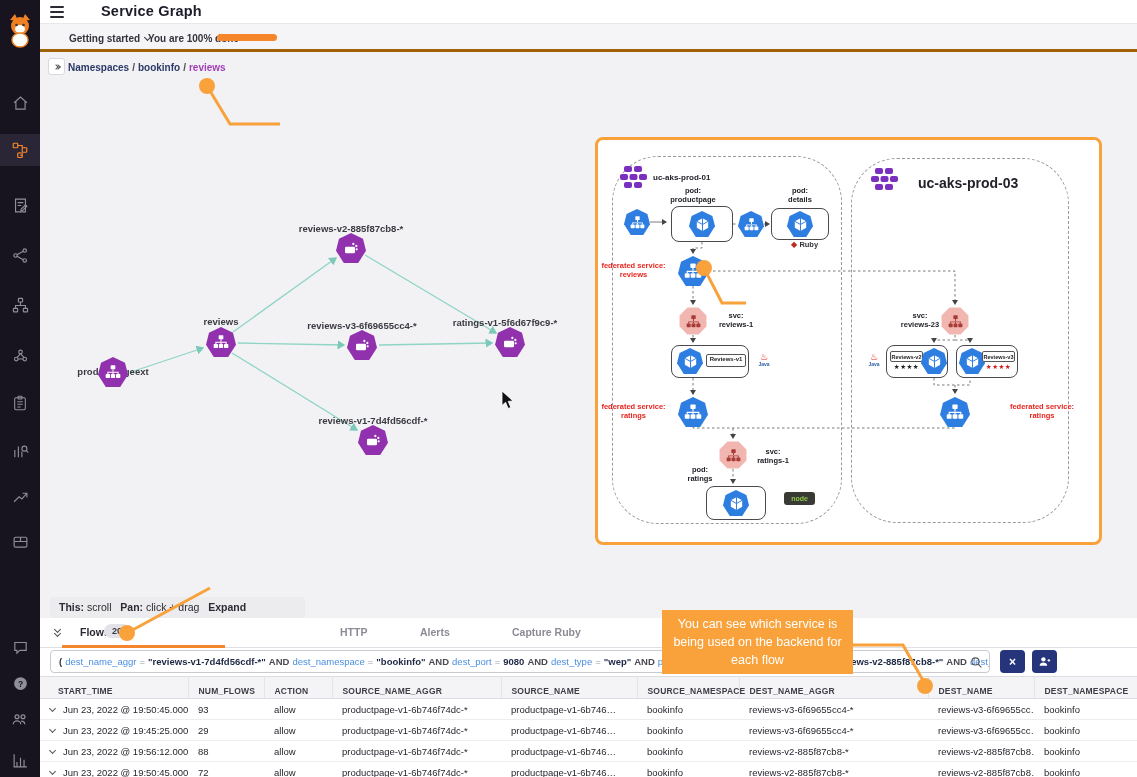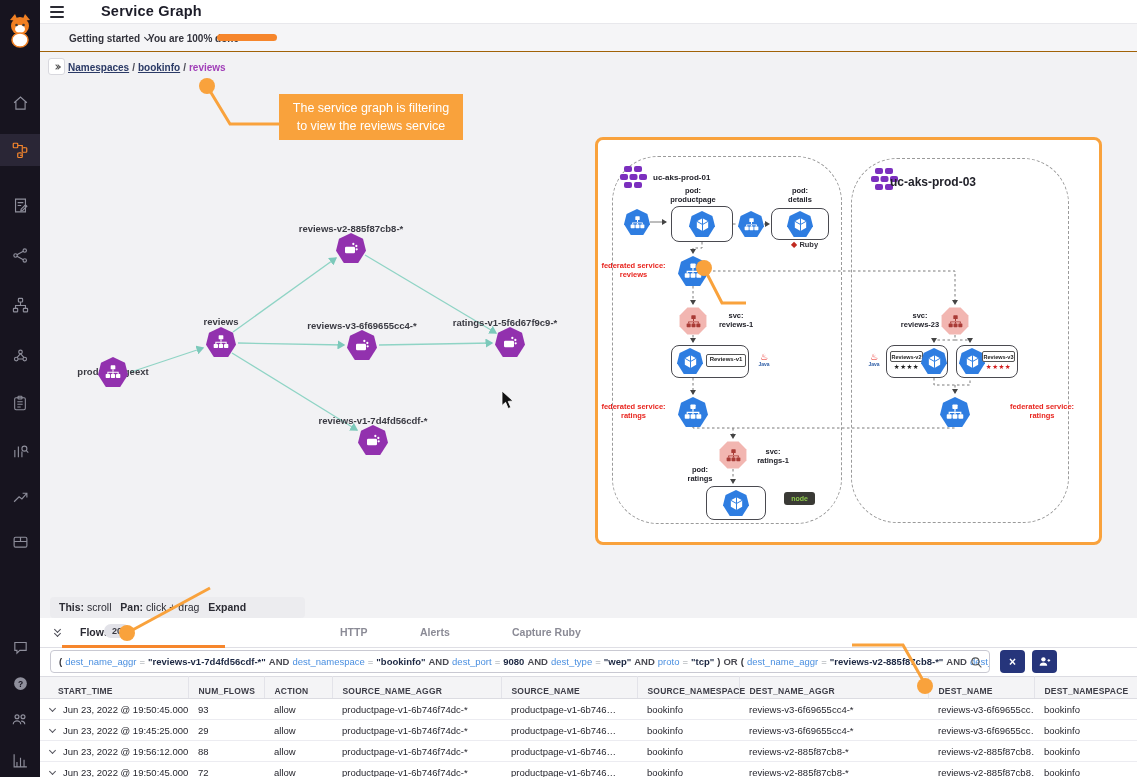--- a/index.html
+++ b/index.html
@@ -13,31 +13,31 @@
   .sb-item svg { stroke:#8F8F9C; fill:none; stroke-width:1.6; }
   .sb-active { background:#2A2636; height:32px; }
   .sb-active svg { stroke:#F6862C; }
   #logo { position:absolute; left:6px; top:14px; width:28px; height:34px; }
 
   
   #titlebar { position:absolute; left:40px; top:0; width:1097px; height:24px; background:#fff; border-bottom:1px solid #E8E8EC; z-index:5; }
   #hamburger { position:absolute; left:10px; top:6px; width:14px; height:12px; }
   #hamburger div { height:2px; background:#2A2A33; margin-bottom:3px; border-radius:1px; }
   #page-title { position:absolute; left:34px; top:3px; font-size:14.5px; font-weight:800; color:#1C1C28; letter-spacing:.2px;margin-left:27px; }
-  #gettingbar { position:absolute; left:40px; top:24px; width:1097px; height:28px; background:#F5F5F7; border-bottom:1px solid #a16207; z-index:5;text-decoration:underline; }
+  #gettingbar { position:absolute; left:40px; top:24px; width:1097px; height:28px; background:#F5F5F7; border-bottom:3px solid #a16207; z-index:5;text-decoration:underline; }
   .gb-text { position:absolute; top:9px; font-size:10px; font-weight:700; color:#33333C; }
   .chev-d { display:inline-block; width:5px; height:5px; border-right:1.5px solid #33333C; border-bottom:1.5px solid #33333C; transform:rotate(45deg); margin-left:5px; vertical-align:2px; }
   #progress-pill { position:absolute; left:177px; top:10px; width:60px; height:7px; background:#F6862C; border-radius:4px; }
 
   
   #canvas { position:absolute; left:40px; top:52px; width:1097px; height:566px; background:#F2F2F4; z-index:1; }
   #expand-btn { position:absolute; left:8px; top:6px; width:17px; height:17px; background:#fff; border:1px solid #D8D8DE; border-radius:3px; display:flex; align-items:center; justify-content:center; }
   .chev-r { display:inline-block; width:4px; height:4px; border-top:1.5px solid #555; border-right:1.5px solid #555; transform:rotate(45deg); }
   #breadcrumb { position:absolute; left:28px; top:10px; font-size:10px; font-weight:700; color:#4A4A55; }
-  #breadcrumb .bc-link { color:#2B3A66; text-decoration:underline; margin:0 3px; cursor:pointer; }
+  #breadcrumb .bc-link { color:#2B3A66; margin:0 3px; cursor:pointer; }
   #breadcrumb .bc-cur { color:#A13FB8; margin-left:3px; }
 
   
   .gnode { position:absolute; width:30px; height:30px; background:#9231AE; display:flex; align-items:center; justify-content:center;
      clip-path:polygon(50% 0%,90% 19%,100% 59%,74% 100%,26% 100%,0% 59%,10% 19%); }
   .gnode svg { width:16px; height:16px; }
   .glabel { position:absolute; width:170px; text-align:center; font-size:9.5px; font-weight:600; color:#3A3A42; }
 
   
   #panel { position:absolute; left:595px; top:137px; width:507px; height:408px; background:#fff; border:3px solid #F9A23C; border-radius:8px; z-index:10; }
@@ -455,21 +455,21 @@
       <g fill="#7B2FBE">
           <rect x="4" y="0" width="8" height="6" rx="2"></rect>
           <rect x="14" y="0" width="8" height="6" rx="2"></rect>
           <rect x="0" y="8" width="8" height="6" rx="2"></rect>
           <rect x="9.5" y="8" width="8" height="6" rx="2"></rect>
           <rect x="19" y="8" width="8" height="6" rx="2"></rect>
           <rect x="4" y="16" width="8" height="6" rx="2"></rect>
           <rect x="14" y="16" width="8" height="6" rx="2"></rect>
         </g>
     </svg>
-    <div class="d-label" style="left:292px;top:35px;font-size:12px">uc-aks-prod-03</div>
+    <div class="d-label" style="left:320px;top:35px;font-size:14px">uc-aks-prod-03</div>
 
     <div class="d-label" style="left:300px;top:171px;width:44px">svc:
 reviews-23</div>
     <div class="octa-pink" style="left:343px;top:167px;width:28px;height:28px">
       <svg width="15" height="15" viewBox="0 0 24 24" fill="#A93B36">
           <rect x="8.5" y="2" width="7" height="6" rx="1"></rect>
           <rect x="1" y="15" width="6.5" height="6" rx="1"></rect>
           <rect x="8.8" y="15" width="6.4" height="6" rx="1"></rect>
           <rect x="16.5" y="15" width="6.5" height="6" rx="1"></rect>
           <path d="M11.2 8h1.6v3.2h-1.6z M3.5 11.8h17v1.5h-17z M3.5 12.5h1.6v2.5H3.5z M11.2 12.5h1.6v2.5h-1.6z M18.9 12.5h1.6v2.5h-1.6z"></path>
@@ -517,21 +517,21 @@
       <polyline points="852,645 903,645 925,684"></polyline>
     </g>
     <g fill="#F9A23C">
       <circle cx="207" cy="86" r="8"></circle>
       <circle cx="704" cy="268" r="8"></circle>
       <circle cx="127" cy="633" r="8"></circle>
       <circle cx="925" cy="686" r="8"></circle>
     </g>
   </svg>
 
-  <div class="callout" style="left:279px;top:94px;width:184px">The service graph is filtering to view the reviews service</div>
+  <div class="callout" style="left:662px;top:610px;width:191px">You can see which service is being used on the backend for each flow</div>
 
   <div id="zoompill">
     <b>This:</b>&nbsp;<span>scroll</span>&nbsp;&nbsp;
     <b>Pan:</b>&nbsp;<span>click + drag</span>&nbsp;&nbsp;
     <b>Expand</b>
   </div>
 
   <div id="tabsbar">
     <div id="collapse-icon">
         <span class="chev-d"></span>

